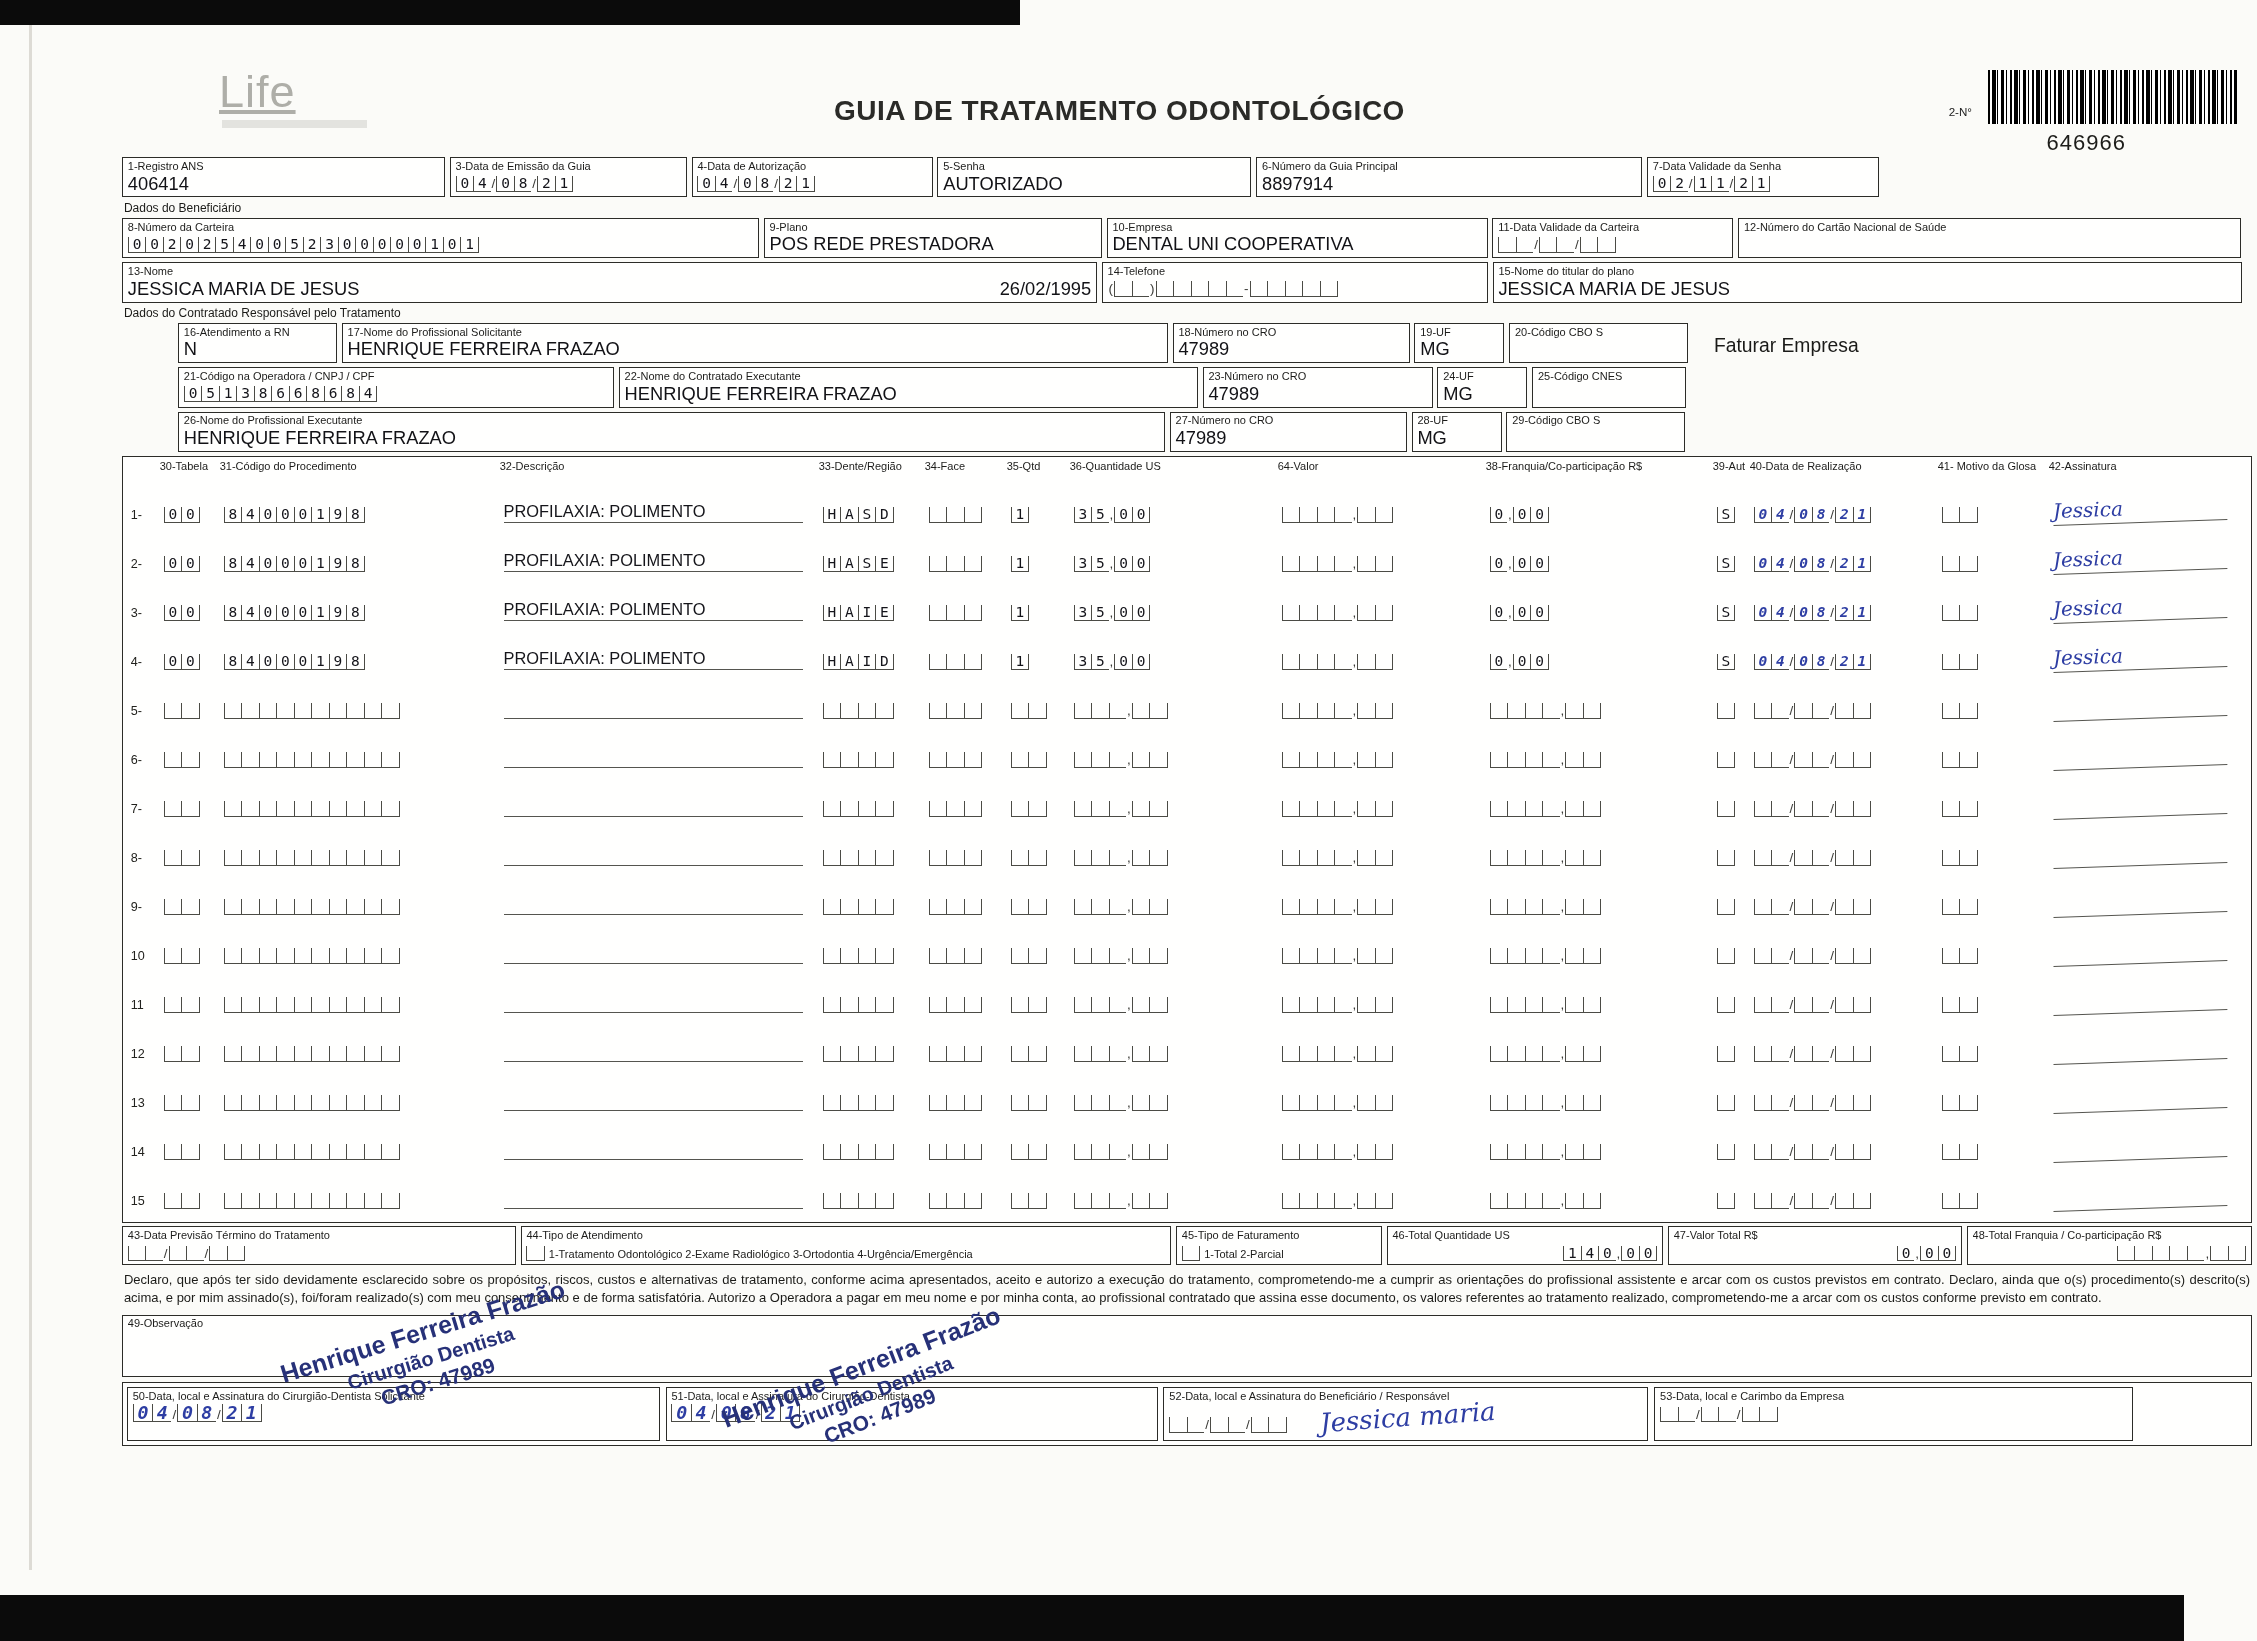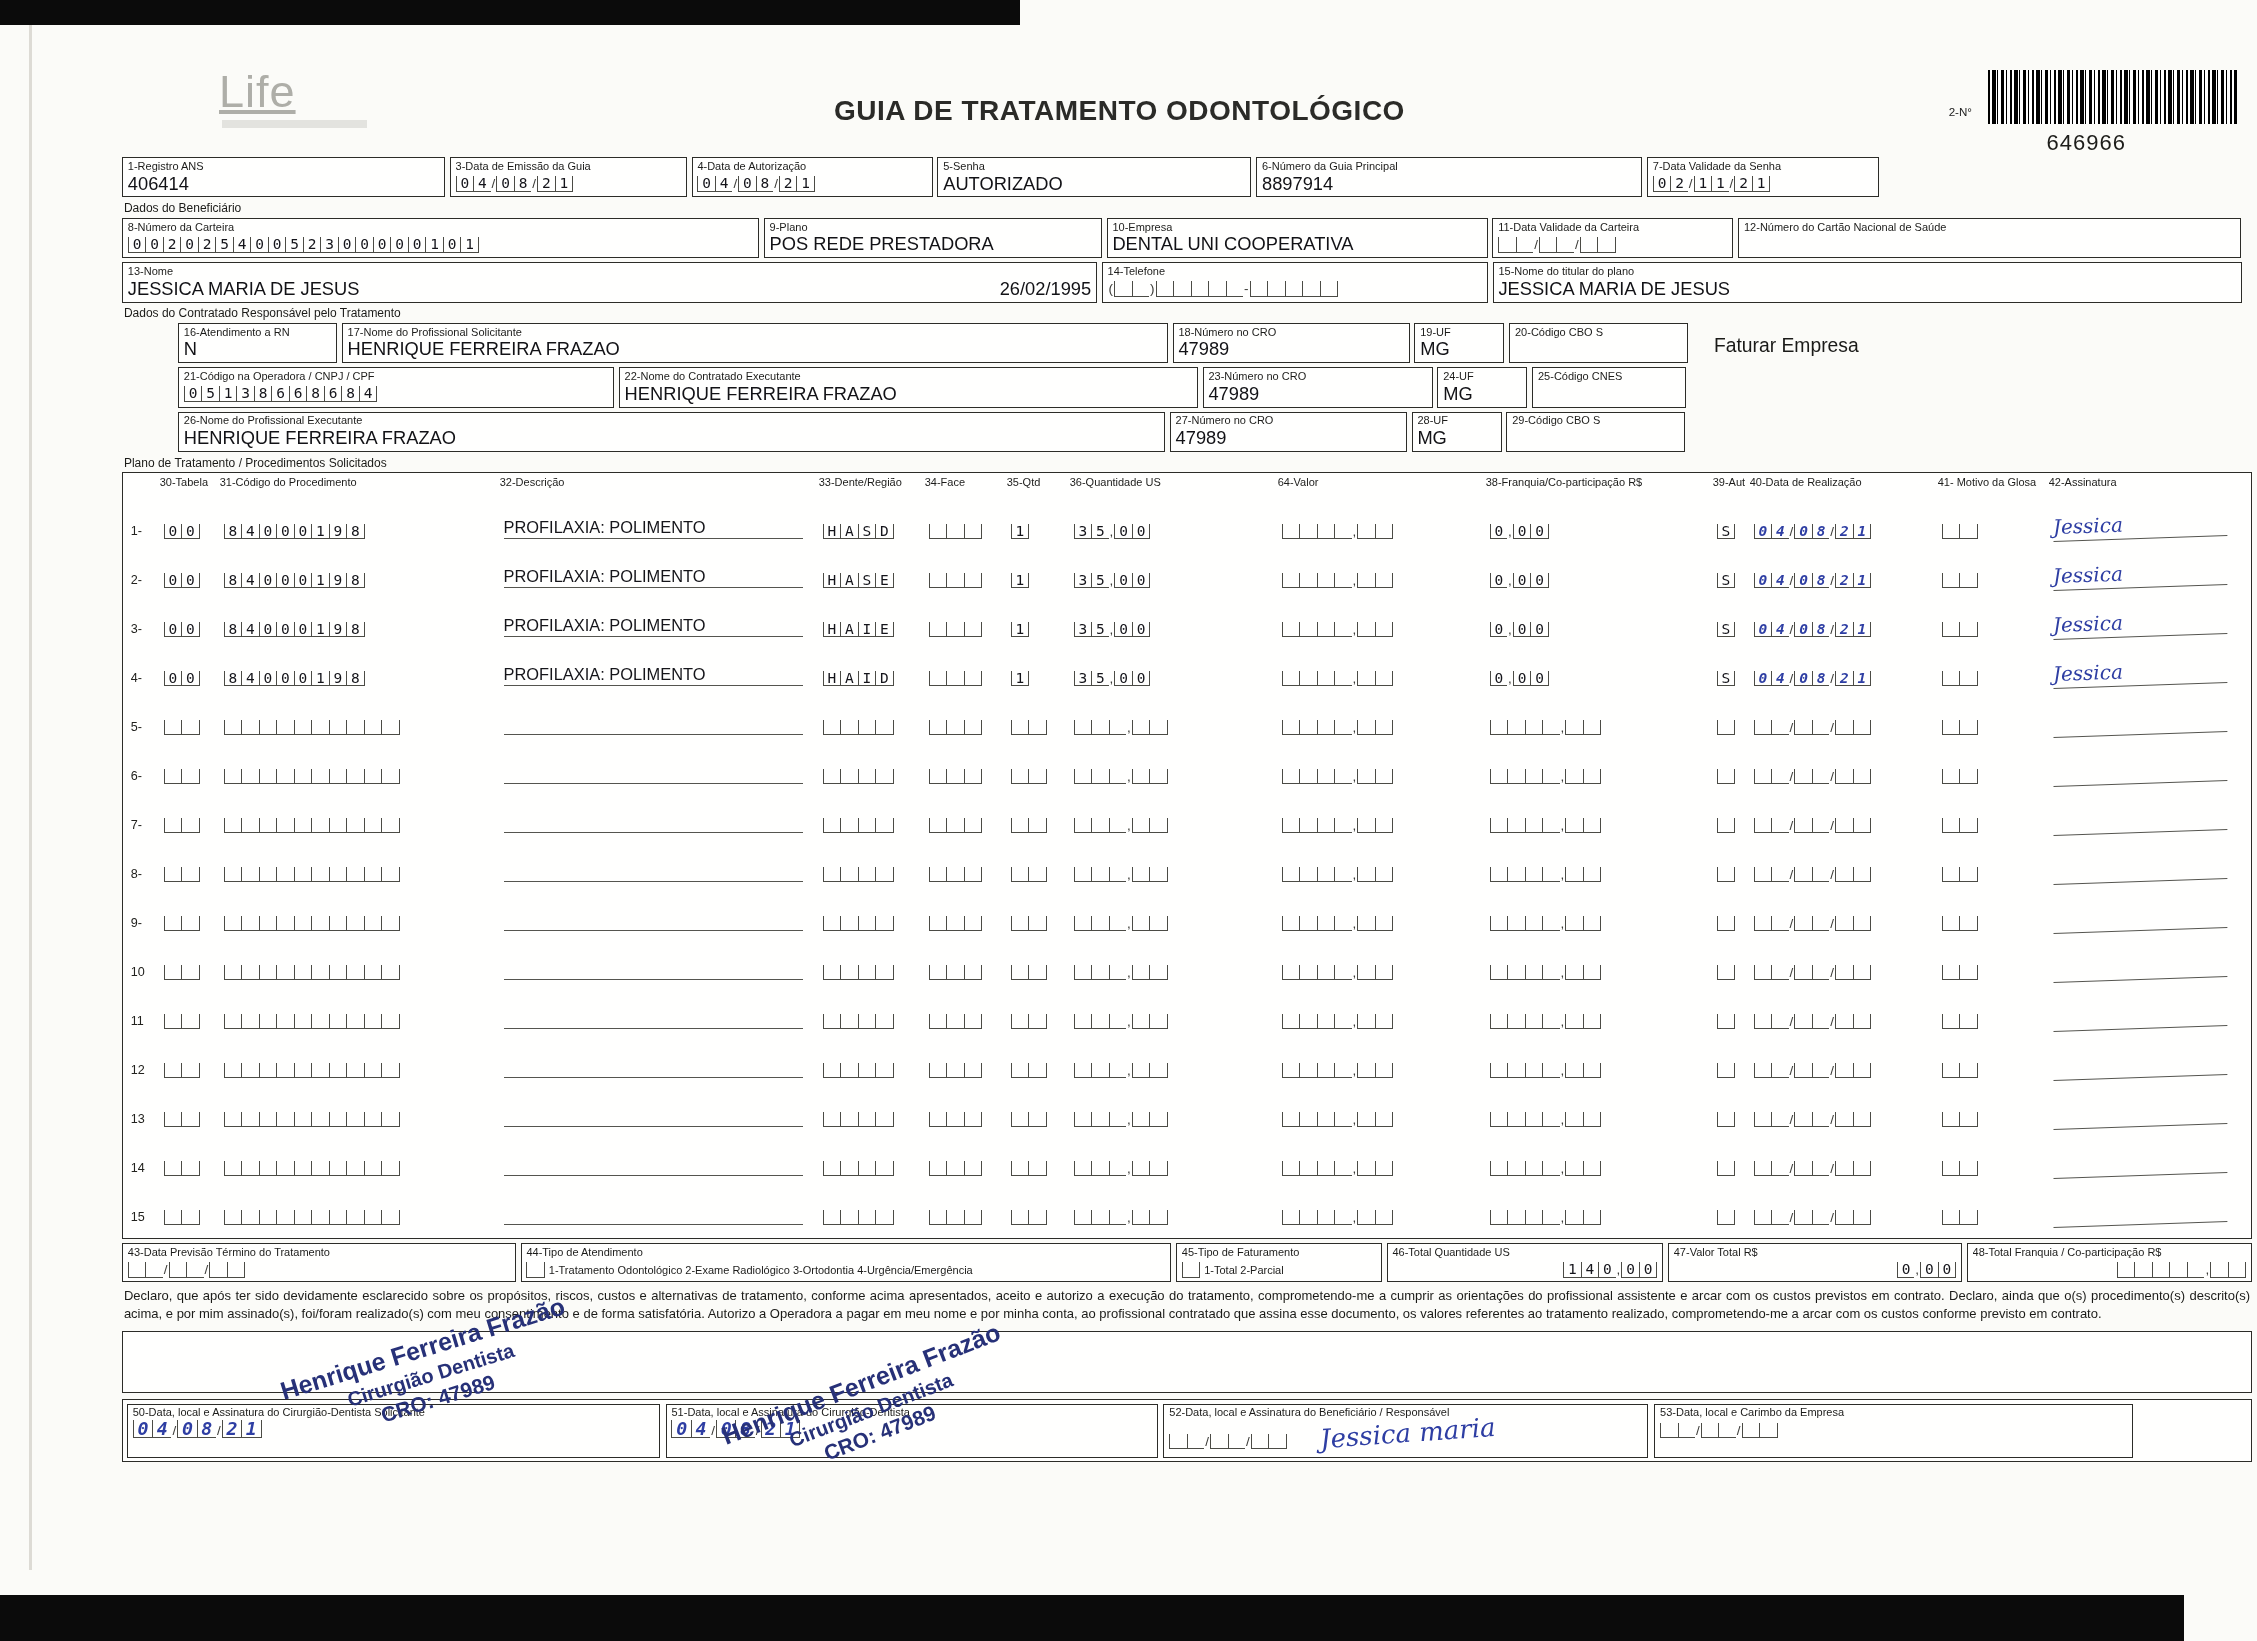--- a/index.html
+++ b/index.html
@@ -325,21 +325,20 @@
       <div class="fbox" style="width:90px">
         <div class="flabel">28-UF</div>
         <div class="fvalue">MG</div>
       </div>
       <div class="fbox" style="width:179px">
         <div class="flabel">29-Código CBO S</div>
         <div class="fvalue"></div>
       </div>
     </div>
 
-    <div class="seclabel">Plano de Tratamento / Procedimentos Solicitados</div>
 
     <div class="proc-box">
       <div class="proc-grid proc-head">
         <span class="ph"></span>
         <span class="ph">30-Tabela</span>
         <span class="ph">31-Código do Procedimento</span>
         <span class="ph">32-Descrição</span>
         <span class="ph">33-Dente/Região</span>
         <span class="ph">34-Face</span>
         <span class="ph">35-Qtd</span>
@@ -1657,20 +1656,21 @@
               <span class="cc">&nbsp;</span>
               <span class="cc">&nbsp;</span>
             </span>
           </div>
       </div>
     </div>
 
     <div class="declaration">Declaro, que após ter sido devidamente esclarecido sobre os propósitos, riscos, custos e alternativas de tratamento, conforme acima apresentados, aceito e autorizo a execução do tratamento, comprometendo-me a cumprir as orientações do profissional assistente e arcar com os custos previstos em contrato. Declaro, ainda que o(s) procedimento(s) descrito(s) acima, e por mim assinado(s), foi/foram realizado(s) com meu consentimento e de forma satisfatória. Autorizo a Operadora a pagar em meu nome e por minha conta, ao profissional contratado que assina esse documento, os valores referentes ao tratamento realizado, comprometendo-me a arcar com os custos conforme previsto em contrato.</div>
 
     <div class="fbox obsbox">
+      <div class="flabel">49-Observação</div>
       <div class="fvalue"></div>
     </div>
 
     <div class="sigrow">
       <div class="fbox sigbox" style="width:533px">
         <div class="flabel">50-Data, local e Assinatura do Cirurgião-Dentista Solicitante</div>
         <div class="fvalue">
             <span class="bighand comb">
               <span class="cc">0</span>
               <span class="cc">4</span>

